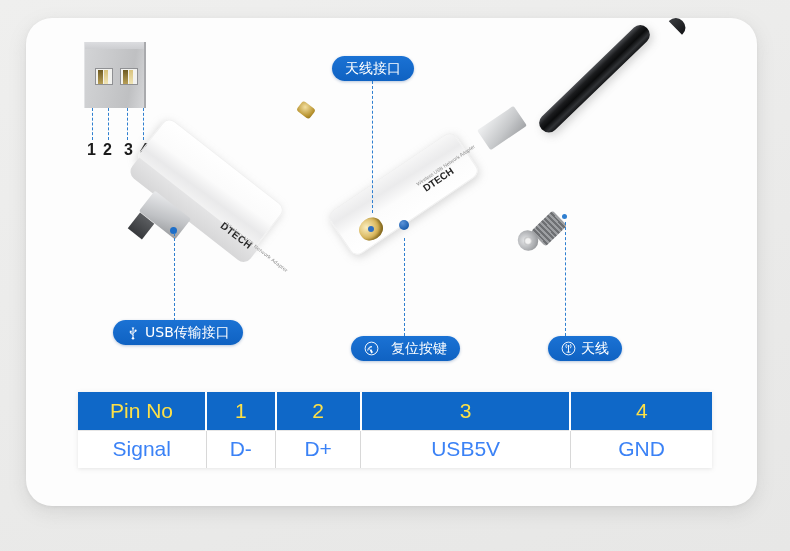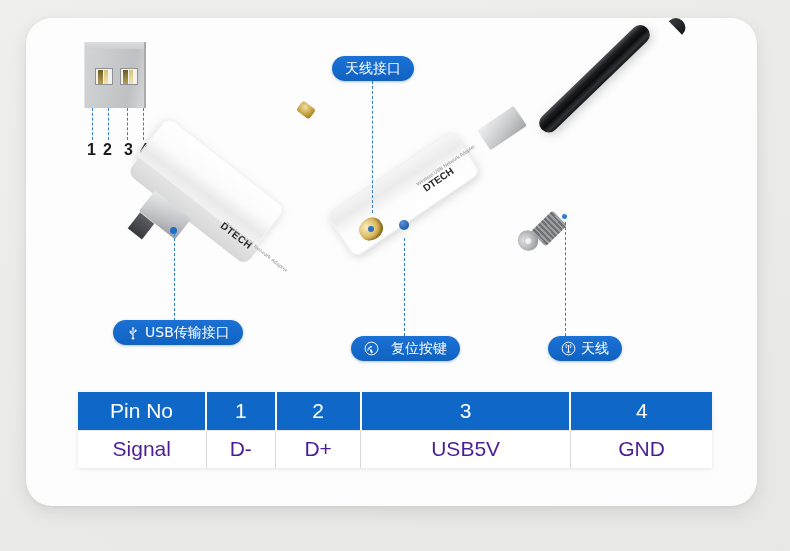--- a/index.html
+++ b/index.html
@@ -248,27 +248,27 @@
   }
   .pintable th, .pintable td {
     text-align: center;
     font-size: 21px;
     font-weight: 400;
     height: 38px;
     font-family: "Liberation Sans", sans-serif;
   }
   .pintable thead th {
     background: #0f68c8;
-    color: #ffffff;
+    color: #fde047;
     border-right: 2px solid #ffffff;
   }
   .pintable thead th:last-child { border-right: none; }
   .pintable tbody td {
     background: #ffffff;
-    color: #4c1d95;
+    color: #3b82f6;
     border-right: 1px solid #d8d8d8;
     border-top: 1px solid #e6e6e6;
   }
   .pintable tbody td:last-child { border-right: none; }
   .col-label { width: 128px; }
 </style>
 </head>
 <body>
 
 <div id="stage">

